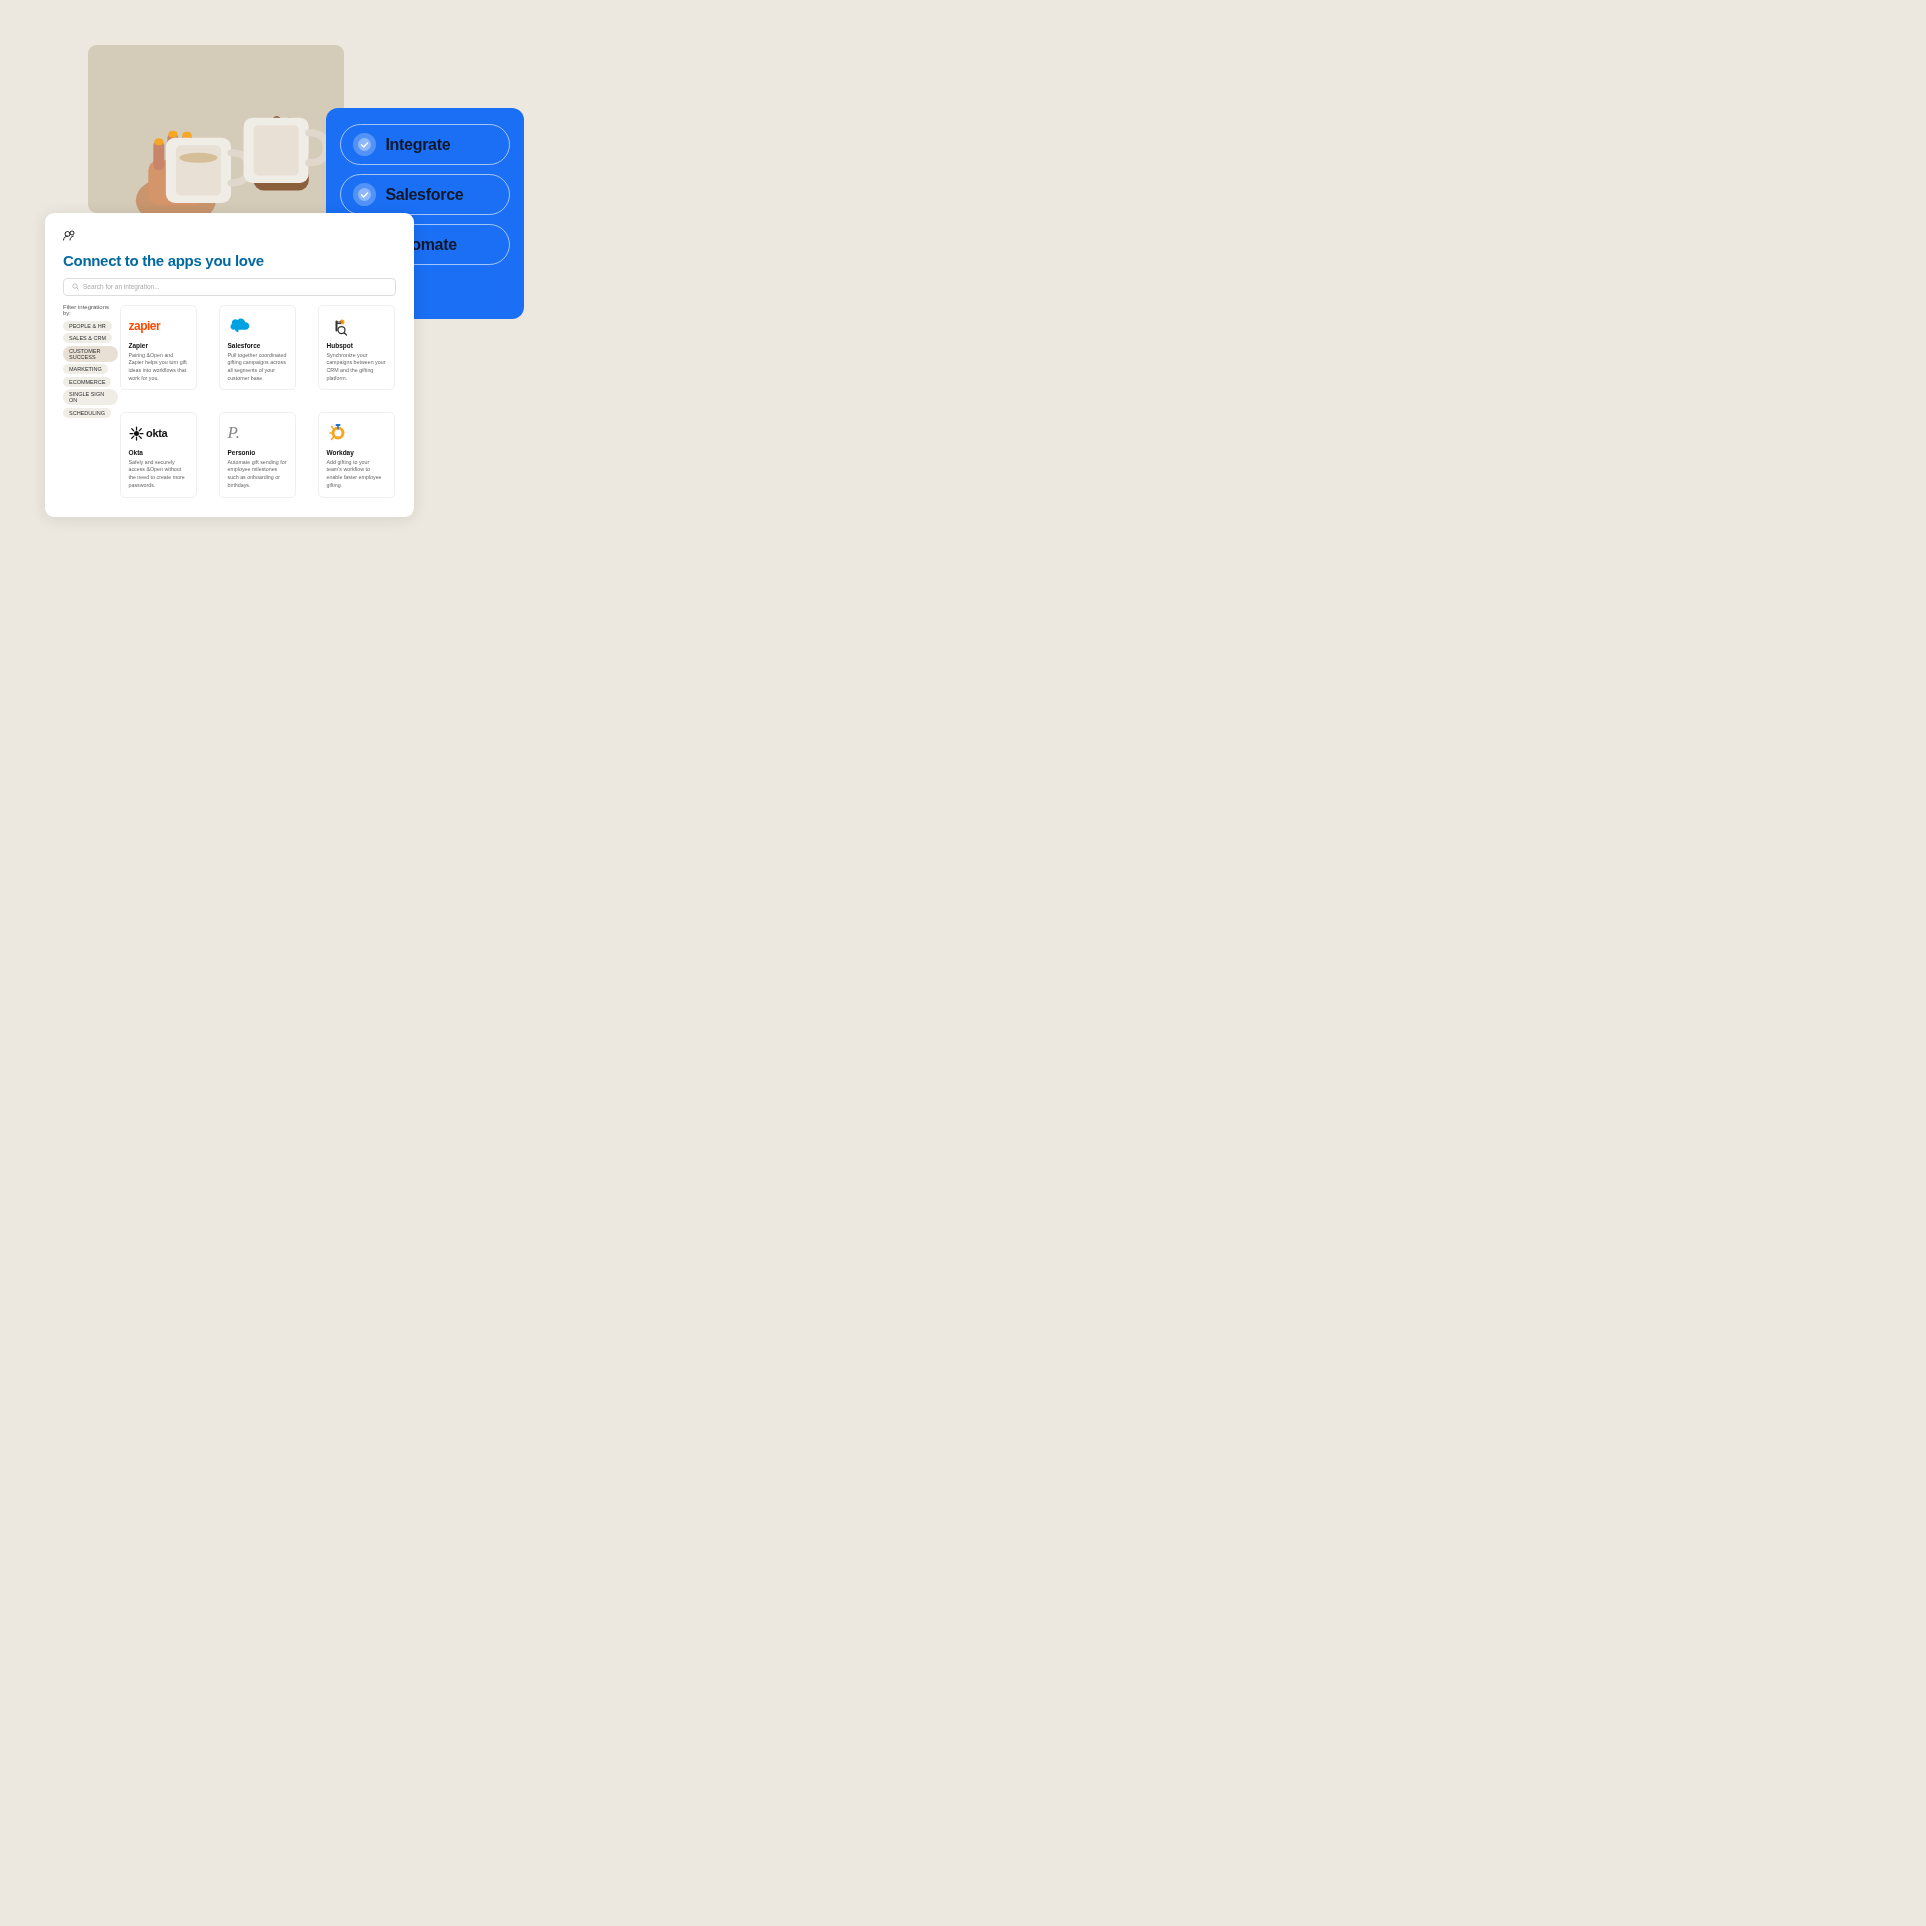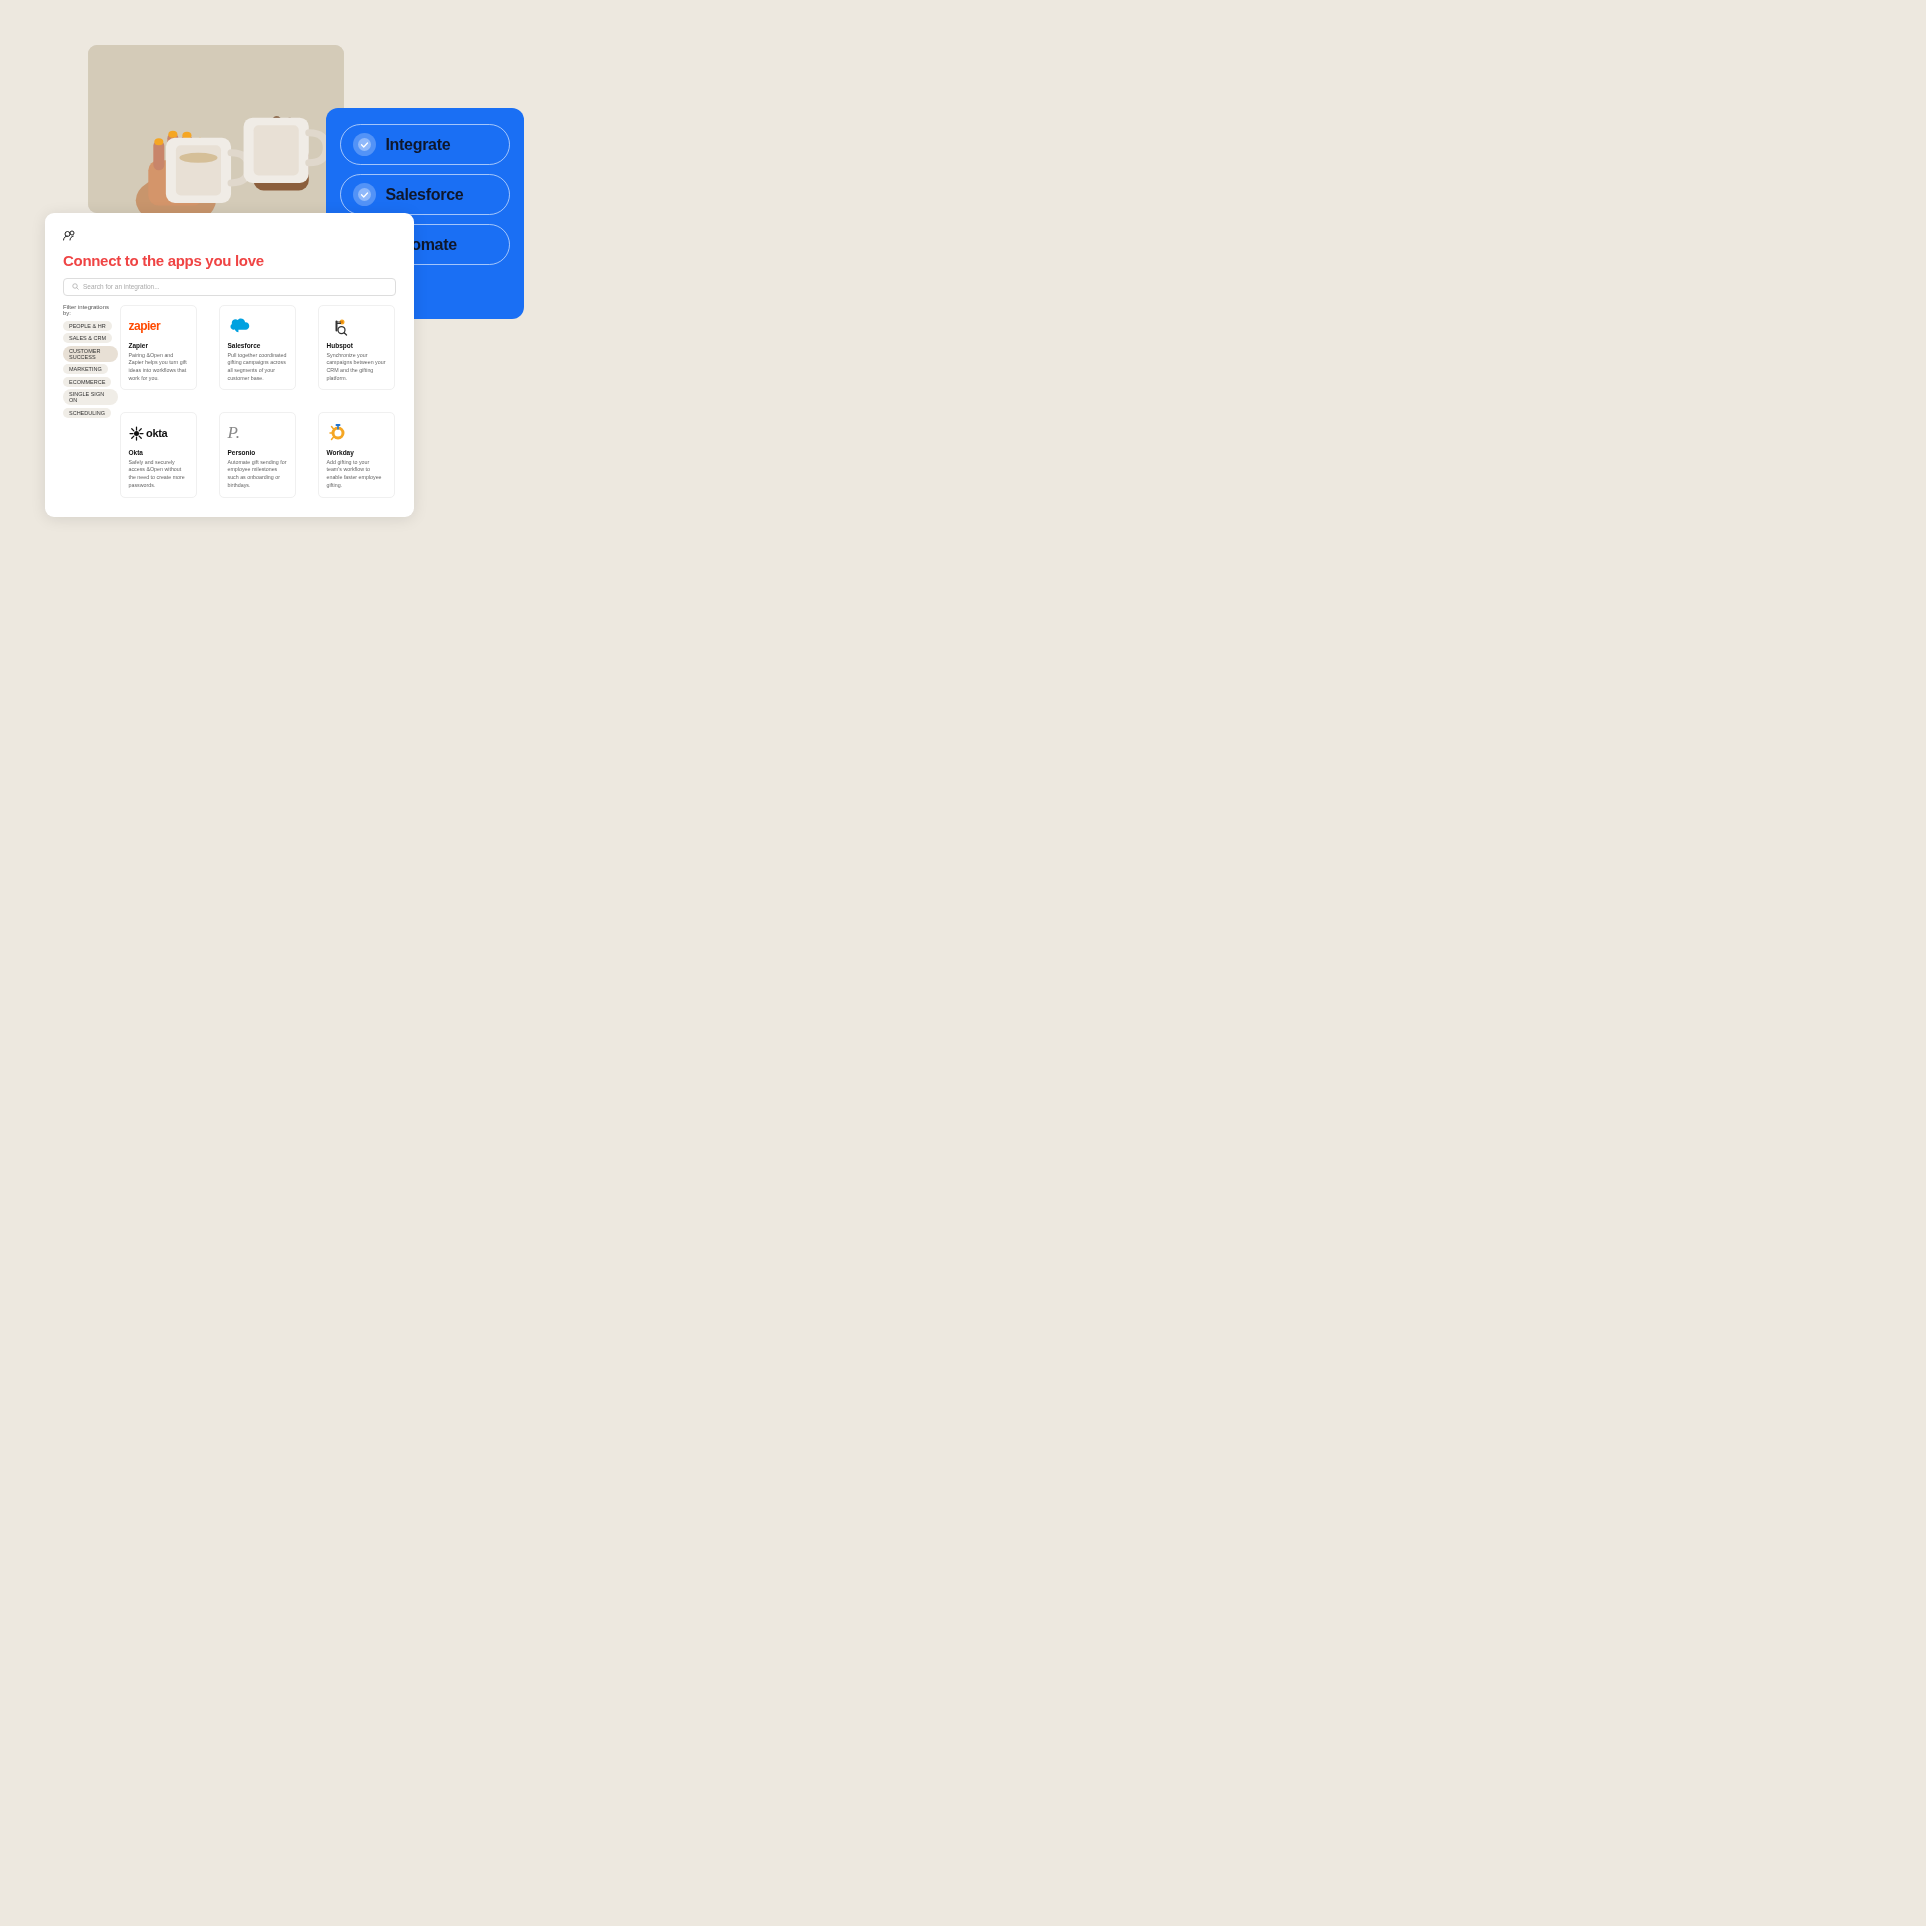--- a/index.html
+++ b/index.html
@@ -98,21 +98,21 @@
     }
 
     .panel-logo svg {
       width: 13px;
       height: 13px;
     }
 
     .panel-title {
       font-size: 15px;
       font-weight: 700;
-      color: #ef4444;
+      color: #0369a1;
       margin-bottom: 9px;
       letter-spacing: -0.3px;
     }
 
     .search-bar {
       display: flex;
       align-items: center;
       gap: 4px;
       border: 0.5px solid #ddd;
       border-radius: 4px;

